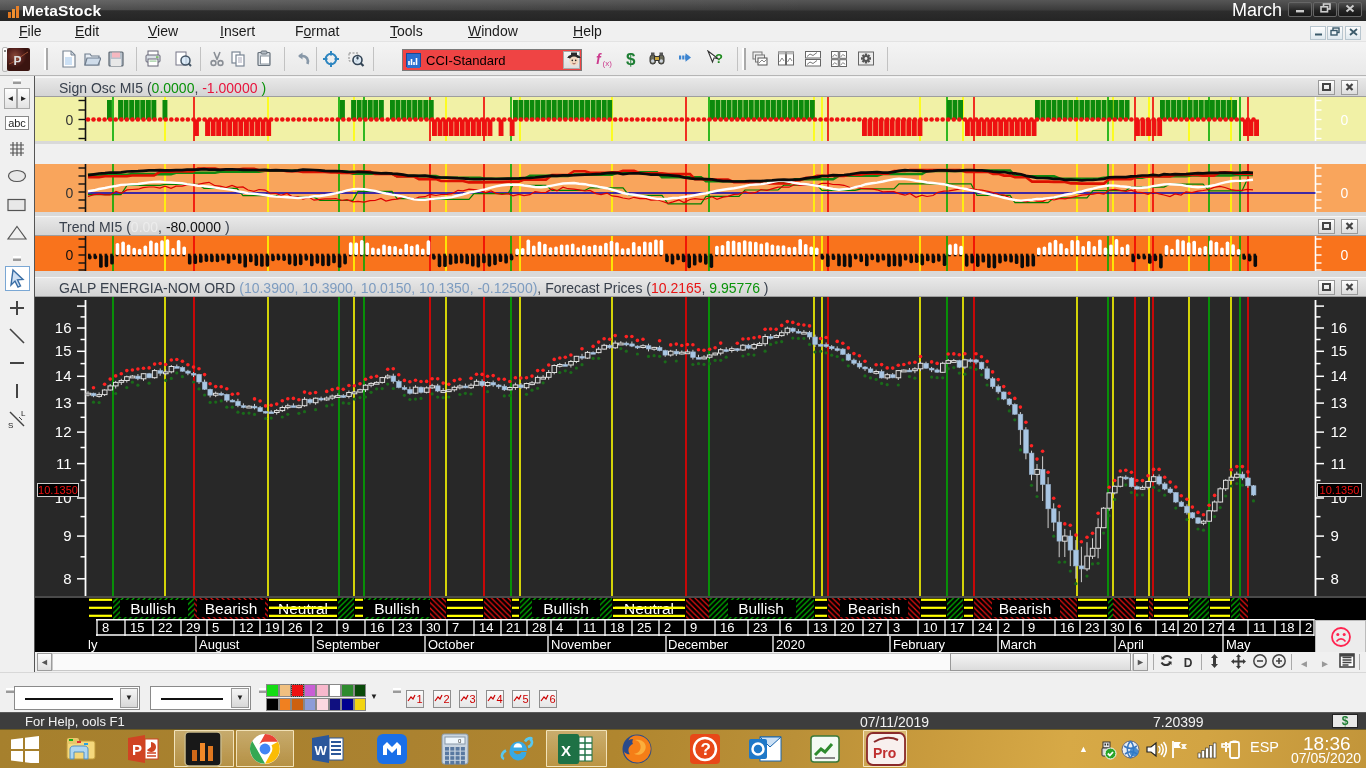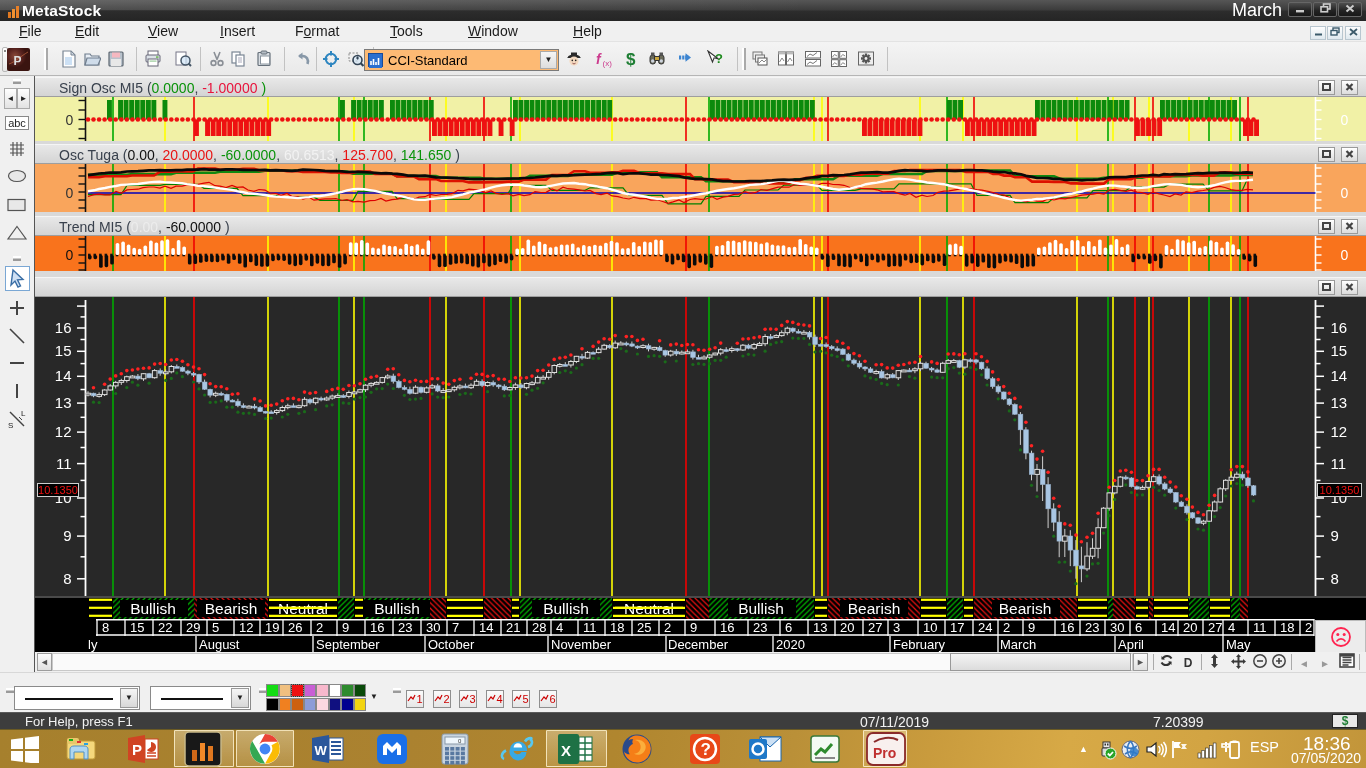--- a/index.html
+++ b/index.html
@@ -12,21 +12,21 @@
 #daily{left:1232px;top:0px;color:#fff;font-size:18px;}
 .wbtn{position:absolute;top:2px;width:24px;height:15px;background:linear-gradient(180deg,#4e4e4e,#222 60%,#181818);border:1px solid #666;border-radius:2px;color:#ccc;text-align:center;line-height:13px;font-size:10px;}
 
 #menubar{left:0;top:21px;width:1366px;height:21px;background:#f0f0f0;border-bottom:1px solid #e3e3e3;}
 .menu{position:absolute;top:23px;color:#1a1a1a;font-size:14px;}
 .mdibtn{position:absolute;top:26px;width:16px;height:14px;background:linear-gradient(180deg,#fdfdfd,#dfe9ef);border:1px solid #b8c6cf;color:#3b5a6b;font-size:9px;text-align:center;line-height:12px;}
 
 #toolbar{left:0;top:42px;width:1366px;height:34px;background:linear-gradient(180deg,#f4f4f4,#e9e9e9);border-bottom:1px solid #b5b5b5;}
 .tsep{position:absolute;top:5px;width:1px;height:24px;background:#c2c2c2;}
 .thandle{position:absolute;top:6px;width:4px;height:22px;border-left:2px solid #fff;border-right:2px solid #aaa;}
-#combo{left:364px;top:49px;width:195px;height:22px;background:#fdba74;border:1px solid #7a7a7a;}
+#combo{left:402px;top:49px;width:180px;height:22px;background:#ef4444;border:1px solid #7a7a7a;}
 #combo .cicon{position:absolute;left:3px;top:3px;width:15px;height:14px;background:#2a6fd0;border:1px solid #184a98;}
 #combo .ctext{position:absolute;left:23px;top:3px;font-size:13px;color:#000;}
 #combo .cbtn{position:absolute;right:1px;top:1px;width:17px;height:18px;background:linear-gradient(180deg,#f5f5f5,#ddd);border:1px solid #aaa;text-align:center;line-height:16px;font-size:8px;color:#222;}
 
 #sidebar{left:0;top:76px;width:35px;height:596px;background:#f0f0f0;border-right:1px solid #555;}
 .sbtn{position:absolute;left:4px;width:26px;height:21px;background:#f0f0f0;color:#333;text-align:center;}
 .shandle{position:absolute;left:13px;width:8px;height:5px;border-top:2px solid #fff;border-bottom:2px solid #9a9a9a;background:#ccc;}
 
 .phdr{position:absolute;left:35px;width:1331px;background:linear-gradient(180deg,#e8e8e8,#d4d4d4);border-top:1px solid #f5f5f5;border-bottom:1px solid #9e9e9e;font-size:14px;color:#39414d;}
 .phdr .t{position:absolute;left:24px;top:2px;white-space:pre;}
@@ -704,29 +704,20 @@
           <circle cx="1185.2" cy="22.5" r="2.3"></circle>
           <circle cx="1190.7" cy="22.5" r="2.3"></circle>
           <circle cx="1196.3" cy="22.5" r="2.3"></circle>
           <circle cx="1201.8" cy="22.5" r="2.3"></circle>
           <circle cx="1207.4" cy="22.5" r="2.3"></circle>
           <circle cx="1212.9" cy="22.5" r="2.3"></circle>
           <circle cx="1218.5" cy="22.5" r="2.3"></circle>
         </g>
       </svg></div>
     <div class="abs" style="left:35px;top:141px;width:1331px;height:3px;background:#d9d9d9"></div>
-    <div class="phdr" style="top:144px;height:20px">
-      <div class="t">Osc Tuga (<span style="color:#111">0.00</span>, <span style="color:#e81414">20.0000</span>, <span style="color:#0a930a">-60.0000</span>, <span style="color:#f2f2f2">60.6513</span>, <span style="color:#e81414">125.700</span>, <span style="color:#0a930a">141.650</span> )</div>
-      <div class="pbtn" style="left:1283px"><svg width="9" height="8" viewBox="0 0 9 8" style="">
-          <rect x="1" y="1" width="7" height="6" fill="none" stroke="#444" stroke-width="2"></rect>
-        </svg></div>
-      <div class="pbtn" style="left:1306px"><svg width="9" height="8" viewBox="0 0 9 8" style="">
-          <path d="M1.5 1l6 6M7.5 1l-6 6" stroke="#444" stroke-width="2.2"></path>
-        </svg></div>
-    </div>
     <div class="plot" style="top:164px;height:48px;background:#f9a55c"><svg width="1331" height="48" viewBox="0 0 1331 48" style="">
         <line x1="78" y1="0" x2="78" y2="48" stroke="#00aa00" stroke-width="1.6"></line>
         <line x1="130" y1="0" x2="130" y2="48" stroke="#ffff00" stroke-width="1.6"></line>
         <line x1="159" y1="0" x2="159" y2="48" stroke="#f00000" stroke-width="1.6"></line>
         <line x1="233" y1="0" x2="233" y2="48" stroke="#ffff00" stroke-width="1.6"></line>
         <line x1="304" y1="0" x2="304" y2="48" stroke="#00aa00" stroke-width="1.6"></line>
         <line x1="319" y1="0" x2="319" y2="48" stroke="#ffff00" stroke-width="1.6"></line>
         <line x1="329" y1="0" x2="329" y2="48" stroke="#00aa00" stroke-width="1.6"></line>
         <line x1="395" y1="0" x2="395" y2="48" stroke="#f00000" stroke-width="1.6"></line>
         <line x1="411" y1="0" x2="411" y2="48" stroke="#ffff00" stroke-width="1.6"></line>
@@ -773,21 +764,21 @@
         <line x1="53" y1="29.0" x2="1280.5" y2="29.0" stroke="#0000bb" stroke-width="1.5"></line>
         <polyline points="53,30.6 59,30.6 64,30.6 70,30.6 75,30.6 81,30.6 86,30.6 92,21.4 97,21.4 103,21.4 108,21.4 114,21.4 119,21.4 125,21.4 130,20.3 136,20.3 141,20.3 147,20.3 152,20.3 158,20.3 163,20.3 169,24.3 174,24.3 180,24.3 185,24.3 191,24.3 197,24.3 202,24.3 208,31.6 213,31.6 219,31.6 224,31.6 230,31.6 235,31.6 241,31.6 246,33.1 252,33.1 257,33.1 263,33.1 268,33.1 274,33.1 279,33.1 285,36.4 290,36.4 296,36.4 301,36.4 307,36.4 312,36.4 318,36.4 323,27.4 329,27.4 335,27.4 340,27.4 346,27.4 351,27.4 357,27.4 362,34.7 368,34.7 373,34.7 379,34.7 384,34.7 390,34.7 395,34.7 401,35.3 406,35.3 412,35.3 417,35.3 423,35.3 428,35.3 434,35.3 439,29.6 445,29.6 450,29.6 456,29.6 461,29.6 467,29.6 473,29.6 478,21.3 484,21.3 489,21.3 495,21.3 500,21.3 506,21.3 511,21.3 517,26.4 522,26.4 528,26.4 533,26.4 539,26.4 544,26.4 550,26.4 555,23.8 561,23.8 566,23.8 572,23.8 577,23.8 583,23.8 588,23.8 594,31.4 599,31.4 605,31.4 611,31.4 616,31.4 622,31.4 627,31.4 633,39.9 638,39.9 644,39.9 649,39.9 655,39.9 660,39.9 666,39.9 671,32.4 677,32.4 682,32.4 688,32.4 693,32.4 699,32.4 704,32.4 710,26.0 715,26.0 721,26.0 726,26.0 732,26.0 737,26.0 743,26.0 749,21.1 754,21.1 760,21.1 765,21.1 771,21.1 776,21.1 782,21.1 787,26.3 793,26.3 798,26.3 804,26.3 809,26.3 815,26.3 820,26.3 826,24.8 831,24.8 837,24.8 842,24.8 848,24.8 853,24.8 859,24.8 864,19.8 870,19.8 875,19.8 881,19.8 887,19.8 892,19.8 898,19.8 903,19.8 909,19.8 914,19.8 920,19.8 925,19.8 931,19.8 936,19.8 942,31.3 947,31.3 953,31.3 958,31.3 964,31.3 969,31.3 975,31.3 980,38.7 986,38.7 991,38.7 997,38.7 1002,38.7 1008,38.7 1013,38.7 1019,33.9 1025,33.9 1030,33.9 1036,33.9 1041,33.9 1047,33.9 1052,33.9 1058,26.6 1063,26.6 1069,26.6 1074,26.6 1080,26.6 1085,26.6 1091,26.6 1096,23.1 1102,23.1 1107,23.1 1113,23.1 1118,23.1 1124,23.1 1129,23.1 1135,20.1 1140,20.1 1146,20.1 1151,20.1 1157,20.1 1163,20.1 1168,20.1 1174,26.9 1179,26.9 1185,26.9 1190,26.9 1196,26.9 1201,26.9 1207,26.9 1212,15.9 1218,15.9" fill="none" stroke="#008000" stroke-width="1.2"></polyline>
         <polyline points="53,32.5 59,30.7 64,30.2 70,30.8 75,30.9 81,27.3 86,29.3 92,25.9 97,25.5 103,25.2 108,23.7 114,23.0 119,23.0 125,24.1 130,22.2 136,24.4 141,22.2 147,22.1 152,20.9 158,20.5 163,20.4 169,19.1 174,18.3 180,21.7 185,22.1 191,23.6 197,21.5 202,23.3 208,22.9 213,26.0 219,27.3 224,25.5 230,26.1 235,29.0 241,29.5 246,31.3 252,29.5 257,32.6 263,32.8 268,35.0 274,33.3 279,36.2 285,35.4 290,34.9 296,34.9 301,34.5 307,36.5 312,35.7 318,37.9 323,37.3 329,38.2 335,36.6 340,36.5 346,34.4 351,37.1 357,35.7 362,35.1 368,33.1 373,33.1 379,35.3 384,33.1 390,32.7 395,30.4 401,31.5 406,30.5 412,30.3 417,29.7 423,26.3 428,26.8 434,25.2 439,25.6 445,26.4 450,28.9 456,27.0 461,29.4 467,30.5 473,29.7 478,31.9 484,30.3 489,31.6 495,30.7 500,27.6 506,28.5 511,28.3 517,24.9 522,26.9 528,23.2 533,24.7 539,25.1 544,25.8 550,27.0 555,26.4 561,29.6 566,30.6 572,29.1 577,31.9 583,32.7 588,34.0 594,35.0 599,33.3 605,34.7 611,34.6 616,36.1 622,35.8 627,37.3 633,39.3 638,37.9 644,36.0 649,38.5 655,35.5 660,34.7 666,35.3 671,35.0 677,32.8 682,35.3 688,33.2 693,32.4 699,30.4 704,30.1 710,27.7 715,29.4 721,28.4 726,25.6 732,26.4 737,24.9 743,23.2 749,23.0 754,23.2 760,20.5 765,21.5 771,21.2 776,20.2 782,21.4 787,19.3 793,19.3 798,20.5 804,20.6 809,21.3 815,23.5 820,23.2 826,24.4 831,24.6 837,24.8 842,25.8 848,27.8 853,27.6 859,27.7 864,29.6 870,31.2 875,29.5 881,33.3 887,31.1 892,32.5 898,31.5 903,28.3 909,27.1 914,26.9 920,25.8 925,24.8 931,24.6 936,24.8 942,25.6 947,26.1 953,27.3 958,28.5 964,30.5 969,31.2 975,33.9 980,36.3 986,36.8 991,37.8 997,36.0 1002,37.2 1008,37.3 1013,34.6 1019,36.0 1025,34.4 1030,34.8 1036,33.7 1041,32.5 1047,31.1 1052,30.6 1058,30.2 1063,29.1 1069,30.1 1074,26.1 1080,25.4 1085,26.3 1091,27.3 1096,26.2 1102,28.1 1107,28.6 1113,30.4 1118,28.2 1124,29.8 1129,31.0 1135,32.5 1140,30.0 1146,31.1 1151,27.8 1157,28.7 1163,27.1 1168,26.5 1174,25.5 1179,23.4 1185,22.4 1190,23.5 1196,25.6 1201,26.3 1207,26.4 1212,25.4 1218,25.8" fill="none" stroke="#dd0000" stroke-width="1.2"></polyline>
         <polyline points="53,10.7 59,10.7 64,10.7 70,10.7 75,10.7 81,10.7 86,10.7 92,10.7 97,10.1 103,10.1 108,10.1 114,10.1 119,10.1 125,10.1 130,10.1 136,10.1 141,8.7 147,8.7 152,8.7 158,8.7 163,8.7 169,8.7 174,8.7 180,8.7 185,7.8 191,7.8 197,7.8 202,7.8 208,7.8 213,7.8 219,7.8 224,7.8 230,6.8 235,6.8 241,6.8 246,6.8 252,6.8 257,6.8 263,6.8 268,6.8 274,7.5 279,7.5 285,7.5 290,7.5 296,7.5 301,7.5 307,7.5 312,7.5 318,9.7 323,9.7 329,9.7 335,9.7 340,9.7 346,9.7 351,9.7 357,9.7 362,12.1 368,12.1 373,12.1 379,12.1 384,12.1 390,12.1 395,12.1 401,12.1 406,13.7 412,13.7 417,13.7 423,13.7 428,13.7 434,13.7 439,13.7 445,13.7 450,14.8 456,14.8 461,14.8 467,14.8 473,14.8 478,14.8 484,14.8 489,14.8 495,11.9 500,11.9 506,11.9 511,11.9 517,11.9 522,11.9 528,11.9 533,11.9 539,10.6 544,10.6 550,10.6 555,10.6 561,10.6 566,10.6 572,10.6 577,10.6 583,8.4 588,8.4 594,8.4 599,8.4 605,8.4 611,8.4 616,8.4 622,8.4 627,13.3 633,13.3 638,13.3 644,13.3 649,13.3 655,13.3 660,13.3 666,13.3 671,17.3 677,17.3 682,17.3 688,17.3 693,17.3 699,17.3 704,17.3 710,17.3 715,18.1 721,18.1 726,18.1 732,18.1 737,18.1 743,18.1 749,18.1 754,18.1 760,15.3 765,15.3 771,15.3 776,15.3 782,15.3 787,15.3 793,15.3 798,15.3 804,11.6 809,11.6 815,11.6 820,11.6 826,11.6 831,11.6 837,11.6 842,11.6 848,10.0 853,10.0 859,10.0 864,10.0 870,10.0 875,10.0 881,10.0 887,10.0 892,6.9 898,6.9 903,6.9 909,6.9 914,6.9 920,6.9 925,6.9 931,6.9 936,6.5 942,6.5 947,6.5 953,6.5 958,6.5 964,6.5 969,6.5 975,6.5 980,12.2 986,12.2 991,12.2 997,12.2 1002,12.2 1008,12.2 1013,12.2 1019,12.2 1025,14.7 1030,14.7 1036,14.7 1041,14.7 1047,14.7 1052,14.7 1058,14.7 1063,14.7 1069,13.8 1074,13.8 1080,13.8 1085,13.8 1091,13.8 1096,13.8 1102,13.8 1107,13.8 1113,12.2 1118,12.2 1124,12.2 1129,12.2 1135,12.2 1140,12.2 1146,12.2 1151,12.2 1157,11.5 1163,11.5 1168,11.5 1174,11.5 1179,11.5 1185,11.5 1190,11.5 1196,11.5 1201,11.0 1207,11.0 1212,11.0 1218,11.0" fill="none" stroke="#118811" stroke-width="2.6"></polyline>
         <polyline points="53,13.1 59,13.1 64,13.1 70,12.3 75,12.3 81,12.3 86,12.3 92,12.3 97,11.5 103,11.5 108,11.5 114,11.5 119,11.5 125,7.8 130,7.8 136,7.8 141,7.4 147,7.4 152,7.4 158,7.4 163,4.6 169,4.6 174,4.6 180,4.6 185,5.8 191,5.8 197,5.8 202,5.8 208,4.9 213,4.9 219,4.9 224,6.2 230,6.2 235,6.2 241,6.2 246,6.2 252,7.2 257,7.2 263,7.2 268,7.9 274,7.9 279,7.9 285,7.9 290,7.9 296,8.4 301,8.4 307,9.0 312,9.0 318,9.0 323,7.5 329,7.5 335,7.5 340,9.9 346,9.9 351,9.9 357,9.9 362,12.5 368,12.5 373,12.5 379,12.5 384,15.1 390,15.1 395,15.1 401,15.1 406,17.0 412,17.0 417,17.0 423,17.0 428,17.0 434,18.4 439,18.4 445,18.4 450,18.4 456,18.1 461,18.1 467,18.1 473,17.6 478,17.6 484,17.6 489,15.6 495,15.6 500,15.6 506,15.6 511,15.6 517,11.0 522,11.0 528,11.0 533,11.0 539,7.2 544,7.2 550,7.2 555,8.7 561,8.7 566,8.7 572,8.7 577,8.4 583,8.4 588,6.8 594,6.8 599,6.8 605,9.3 611,9.3 616,9.2 622,9.2 627,9.2 633,10.1 638,10.1 644,10.1 649,10.1 655,10.1 660,15.1 666,15.1 671,15.5 677,15.5 682,15.5 688,15.5 693,15.5 699,18.2 704,18.2 710,18.2 715,18.2 721,19.5 726,19.5 732,19.5 737,19.5 743,19.5 749,19.5 754,19.5 760,16.3 765,16.3 771,13.9 776,13.9 782,11.7 787,11.7 793,12.0 798,12.0 804,12.0 809,12.0 815,10.8 820,10.8 826,10.8 831,9.7 837,9.7 842,9.7 848,9.7 853,9.7 859,7.0 864,7.0 870,7.0 875,6.0 881,6.0 887,6.0 892,6.0 898,6.0 903,6.1 909,6.1 914,6.1 920,6.1 925,6.1 931,7.9 936,7.9 942,7.9 947,7.9 953,7.9 958,10.0 964,10.0 969,11.6 975,11.6 980,13.2 986,13.2 991,13.2 997,17.6 1002,17.6 1008,17.6 1013,17.6 1019,17.9 1025,17.9 1030,17.9 1036,19.4 1041,19.4 1047,19.6 1052,19.6 1058,19.6 1063,19.6 1069,19.6 1074,15.2 1080,15.2 1085,15.2 1091,15.2 1096,15.2 1102,12.8 1107,12.8 1113,12.8 1118,12.5 1124,12.5 1129,12.5 1135,12.5 1140,10.9 1146,10.9 1151,10.9 1157,10.9 1163,10.9 1168,11.6 1174,11.6 1179,11.6 1185,8.3 1190,8.3 1196,8.3 1201,9.6 1207,9.6 1212,9.6 1218,9.9" fill="none" stroke="#dd1100" stroke-width="2.6"></polyline>
         <polyline points="53,27.2 59,26.3 64,25.0 70,24.0 75,22.9 81,22.0 86,20.9 92,20.6 97,20.3 103,20.0 108,19.2 114,18.4 119,18.0 125,17.8 130,18.4 136,18.5 141,18.9 147,19.3 152,20.1 158,20.9 163,21.7 169,22.1 174,22.8 180,23.6 185,24.4 191,25.1 197,25.9 202,27.1 208,28.3 213,29.2 219,29.8 224,30.4 230,31.0 235,32.0 241,32.6 246,32.9 252,33.2 257,33.5 263,34.1 268,33.6 274,33.1 279,32.2 285,32.0 290,31.3 296,30.2 301,29.2 307,27.8 312,26.4 318,25.1 323,25.0 329,25.3 335,26.2 340,26.9 346,28.3 351,29.5 357,30.6 362,31.4 368,32.6 373,33.9 379,35.4 384,35.7 390,35.8 395,35.1 401,34.6 406,34.3 412,33.7 417,33.1 423,31.5 428,30.3 434,28.6 439,27.7 445,26.4 450,25.3 456,23.6 461,22.3 467,21.3 473,20.7 478,20.6 484,20.8 489,21.5 495,22.2 500,23.0 506,23.3 511,22.7 517,21.6 522,20.6 528,19.5 533,19.3 539,19.0 544,19.8 550,20.2 555,21.3 561,22.2 566,23.3 572,24.2 577,25.6 583,27.4 588,29.0 594,30.2 599,30.8 605,31.6 611,32.7 616,33.9 622,34.9 627,35.0 633,34.8 638,34.0 644,33.7 649,33.0 655,32.1 660,31.1 666,30.0 671,29.2 677,27.9 682,26.8 688,25.7 693,25.0 699,24.3 704,23.4 710,22.2 715,20.9 721,20.5 726,20.1 732,19.4 737,18.0 743,16.9 749,16.9 754,17.7 760,19.0 765,19.8 771,20.3 776,20.9 782,21.8 787,22.8 793,24.0 798,25.0 804,25.7 809,25.2 815,24.6 820,23.2 826,21.8 831,20.2 837,19.3 842,18.6 848,17.5 853,16.3 859,15.2 864,14.7 870,15.1 875,15.6 881,16.8 887,17.5 892,18.5 898,19.0 903,19.6 909,20.2 914,21.5 920,22.8 925,24.1 931,25.0 936,26.1 942,27.3 947,28.7 953,29.8 958,31.2 964,32.4 969,33.8 975,35.0 980,36.0 986,36.6 991,36.1 997,35.8 1002,35.0 1008,34.7 1013,34.1 1019,33.4 1025,32.2 1030,30.7 1036,29.8 1041,28.6 1047,27.5 1052,25.8 1058,24.7 1063,23.3 1069,22.2 1074,21.5 1080,21.6 1085,22.3 1091,22.8 1096,23.5 1102,24.0 1107,23.8 1113,23.2 1118,22.1 1124,21.2 1129,20.4 1135,20.3 1140,20.5 1146,20.9 1151,21.9 1157,22.8 1163,23.2 1168,22.9 1174,22.2 1179,21.3 1185,19.7 1190,18.4 1196,17.3 1201,16.9 1207,16.7 1212,16.4 1218,15.7" fill="none" stroke="#ffffff" stroke-width="2.4"></polyline>
         <polyline points="53,11.2 59,10.3 64,9.5 70,9.1 75,8.5 81,8.6 86,8.3 92,7.5 97,7.4 103,7.2 108,6.8 114,6.4 119,6.4 125,6.2 130,6.3 136,6.4 141,6.2 147,6.1 152,5.7 158,5.6 163,5.6 169,5.1 174,5.7 180,5.7 185,5.9 191,5.3 197,5.3 202,5.5 208,5.8 213,6.0 219,6.0 224,6.0 230,5.9 235,6.3 241,6.2 246,6.3 252,6.6 257,6.8 263,6.3 268,5.7 274,5.8 279,6.0 285,6.4 290,6.8 296,7.1 301,7.0 307,7.4 312,8.0 318,7.8 323,7.9 329,8.2 335,8.5 340,8.9 346,9.3 351,9.1 357,9.7 362,9.8 368,10.7 373,11.6 379,11.6 384,11.9 390,11.7 395,12.4 401,13.3 406,13.5 412,13.7 417,13.8 423,14.2 428,14.3 434,14.9 439,15.2 445,15.2 450,14.8 456,14.8 461,15.0 467,14.9 473,14.7 478,14.5 484,14.3 489,14.0 495,13.8 500,13.5 506,12.8 511,12.3 517,11.7 522,11.9 528,11.4 533,11.3 539,11.2 544,10.9 550,10.6 555,10.5 561,10.1 566,9.9 572,9.1 577,8.9 583,9.2 588,10.1 594,9.5 599,9.3 605,9.3 611,10.0 616,10.6 622,10.6 627,11.0 633,11.2 638,11.6 644,12.2 649,13.4 655,14.3 660,14.9 666,14.8 671,15.1 677,15.4 682,16.4 688,17.1 693,17.2 699,17.5 704,17.5 710,17.4 715,17.2 721,17.2 726,17.1 732,16.5 737,16.3 743,15.9 749,15.7 754,15.9 760,15.6 765,15.4 771,14.4 776,13.5 782,13.1 787,12.2 793,11.9 798,11.1 804,11.3 809,11.0 815,10.4 820,9.5 826,8.7 831,8.6 837,8.3 842,8.2 848,8.7 853,8.6 859,7.9 864,6.9 870,6.2 875,6.5 881,6.6 887,6.8 892,7.3 898,6.9 903,6.3 909,6.4 914,6.6 920,6.9 925,6.6 931,6.2 936,6.0 942,6.4 947,6.3 953,7.0 958,7.6 964,8.1 969,8.0 975,9.2 980,9.4 986,10.2 991,11.9 997,12.9 1002,14.0 1008,14.0 1013,14.2 1019,14.8 1025,14.9 1030,15.8 1036,15.7 1041,16.0 1047,16.4 1052,16.0 1058,15.9 1063,15.5 1069,14.8 1074,13.4 1080,13.2 1085,13.1 1091,13.1 1096,12.4 1102,12.1 1107,11.5 1113,11.5 1118,10.9 1124,11.5 1129,10.2 1135,10.5 1140,10.2 1146,10.4 1151,10.1 1157,9.6 1163,9.1 1168,9.4 1174,8.9 1179,8.9 1185,8.9 1190,8.7 1196,9.0 1201,8.9 1207,8.7 1212,8.3 1218,8.8" fill="none" stroke="#0a0a0a" stroke-width="2.7"></polyline>
       </svg></div>
     <div class="abs" style="left:35px;top:212px;width:1331px;height:4px;background:#d9d9d9"></div>
     <div class="phdr" style="top:216px;height:20px">
-      <div class="t">Trend MI5 (<span style="color:#ececec">0.00</span>, <span style="color:#111">-60.0000</span> )</div>
+      <div class="t">Trend MI5 (<span style="color:#ececec">0.00</span>, <span style="color:#111">-80.0000</span> )</div>
       <div class="pbtn" style="left:1283px"><svg width="9" height="8" viewBox="0 0 9 8" style="">
           <rect x="1" y="1" width="7" height="6" fill="none" stroke="#444" stroke-width="2"></rect>
         </svg></div>
       <div class="pbtn" style="left:1306px"><svg width="9" height="8" viewBox="0 0 9 8" style="">
           <path d="M1.5 1l6 6M7.5 1l-6 6" stroke="#444" stroke-width="2.2"></path>
         </svg></div>
     </div>
     <div class="plot" style="top:236px;height:35px;background:#f9731c"><svg width="1331" height="35" viewBox="0 0 1331 35" style="">
         <line x1="78" y1="0" x2="78" y2="35" stroke="#00aa00" stroke-width="1.6"></line>
         <line x1="130" y1="0" x2="130" y2="35" stroke="#ffff00" stroke-width="1.6"></line>
@@ -1260,20 +1251,21 @@
           <rect x="1113.0" y="19.0" width="3.6" height="8.8" rx="1.6"></rect>
           <rect x="1118.6" y="19.0" width="3.6" height="6.2" rx="1.6"></rect>
           <rect x="1124.1" y="19.0" width="3.6" height="13.4" rx="1.6"></rect>
           <rect x="1207.4" y="19.0" width="3.6" height="4.8" rx="1.6"></rect>
           <rect x="1212.9" y="19.0" width="3.6" height="6.4" rx="1.6"></rect>
           <rect x="1218.5" y="19.0" width="3.6" height="11.9" rx="1.6"></rect>
         </g>
       </svg></div>
     <div class="abs" style="left:35px;top:271px;width:1331px;height:6px;background:#d9d9d9"></div>
     <div class="phdr" style="top:277px;height:20px">
+      <div class="t">GALP ENERGIA-NOM ORD <span style="color:#7d9cc0">(10.3900, 10.3900, 10.0150, 10.1350, -0.12500)</span>, Forecast Prices (<span style="color:#e81414">10.2165</span>, <span style="color:#0a930a">9.95776</span> )</div>
       <div class="pbtn" style="left:1283px"><svg width="9" height="8" viewBox="0 0 9 8" style="">
           <rect x="1" y="1" width="7" height="6" fill="none" stroke="#444" stroke-width="2"></rect>
         </svg></div>
       <div class="pbtn" style="left:1306px"><svg width="9" height="8" viewBox="0 0 9 8" style="">
           <path d="M1.5 1l6 6M7.5 1l-6 6" stroke="#444" stroke-width="2.2"></path>
         </svg></div>
     </div>
     <div class="plot" style="top:297px;height:299px;background:#282828"><svg width="1331" height="299" viewBox="0 0 1331 299" style="">
         <line x1="78" y1="0" x2="78" y2="299" stroke="#00aa00" stroke-width="1.6"></line>
         <line x1="130" y1="0" x2="130" y2="299" stroke="#ffff00" stroke-width="1.6"></line>
@@ -2433,21 +2425,21 @@
     <div class="nbtn" style="left:486px"><svg width="9" height="9" viewBox="0 0 9 9" style="">
         <path d="M1 7L4 3l2 2 2-4" stroke="#c00" stroke-width="1.2" fill="none"></path>
       </svg>4</div>
     <div class="nbtn" style="left:512px"><svg width="9" height="9" viewBox="0 0 9 9" style="">
         <path d="M1 7L4 3l2 2 2-4" stroke="#c00" stroke-width="1.2" fill="none"></path>
       </svg>5</div>
     <div class="nbtn" style="left:539px"><svg width="9" height="9" viewBox="0 0 9 9" style="">
         <path d="M1 7L4 3l2 2 2-4" stroke="#c00" stroke-width="1.2" fill="none"></path>
       </svg>6</div>
     <div id="statusbar" class="abs">
-      <span class="abs" style="left:25px;top:1px">For Help, press F1</span>
+      <span class="abs" style="left:25px;top:1px">For Help, ools F1</span>
       <span class="abs" style="left:860px;top:1px;font-size:14px">07/11/2019</span>
       <span class="abs" style="left:1153px;top:1px;font-size:14px">7.20399</span>
       <span class="abs" style="left:1332px;top:1px;width:26px;height:14px;background:#e8e8e8;border:1px solid #222;text-align:center;line-height:12px;color:#1e7e34;font-weight:bold;font-size:12px">$</span>
     </div>
     <div id="taskbar" class="abs"></div>
     <div class="tkbox" style="left:174px;top:730px;width:60px"></div>
     <div class="tkbox" style="left:236px;top:730px;width:58px"></div>
     <div class="tkbox" style="left:546px;top:730px;width:61px"></div>
     <div class="tkbox" style="left:863px;top:730px;width:44px"></div>
     <div class="abs" style="left:10px;top:735px"><svg width="30" height="28" viewBox="0 0 30 28" style="">

